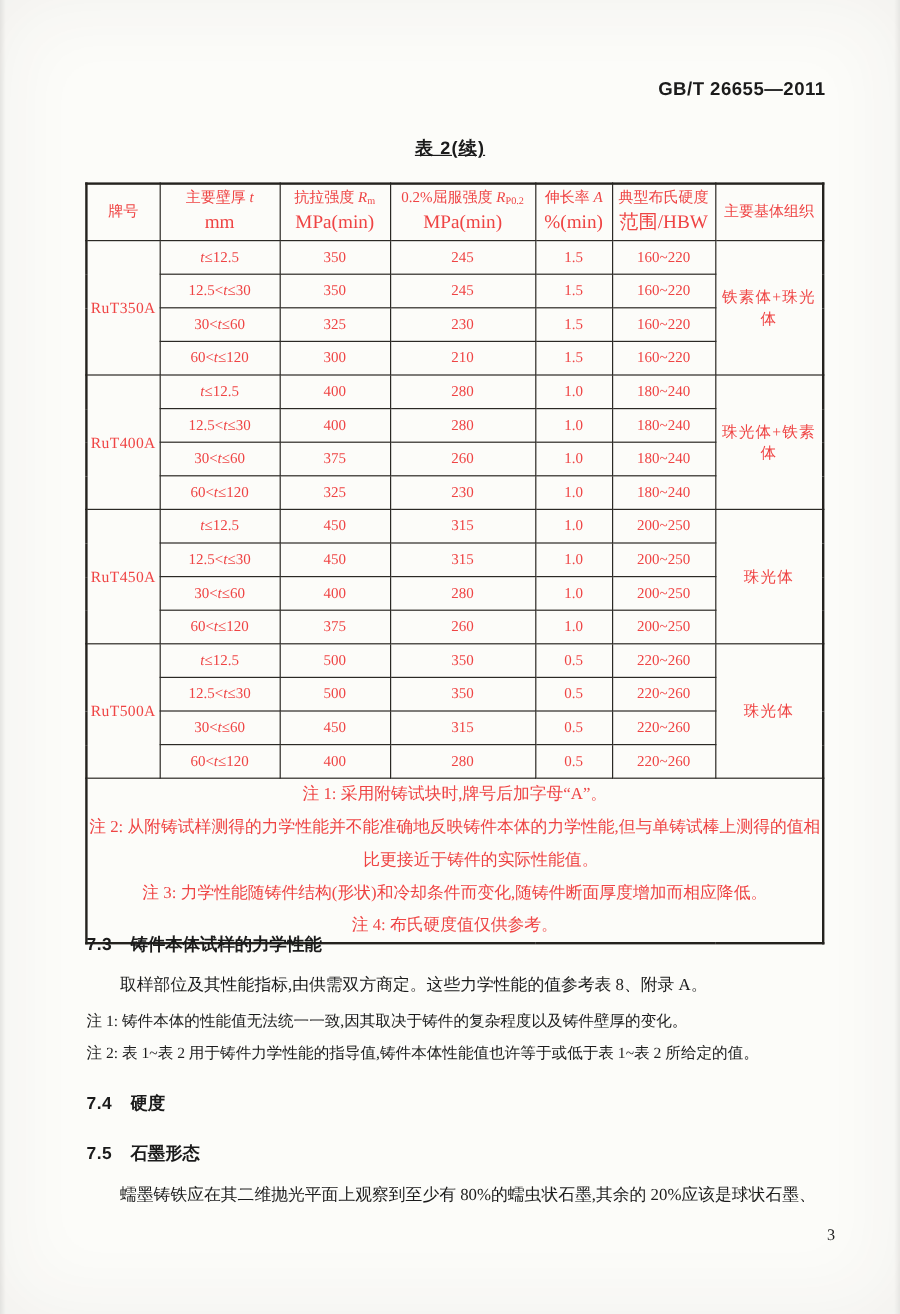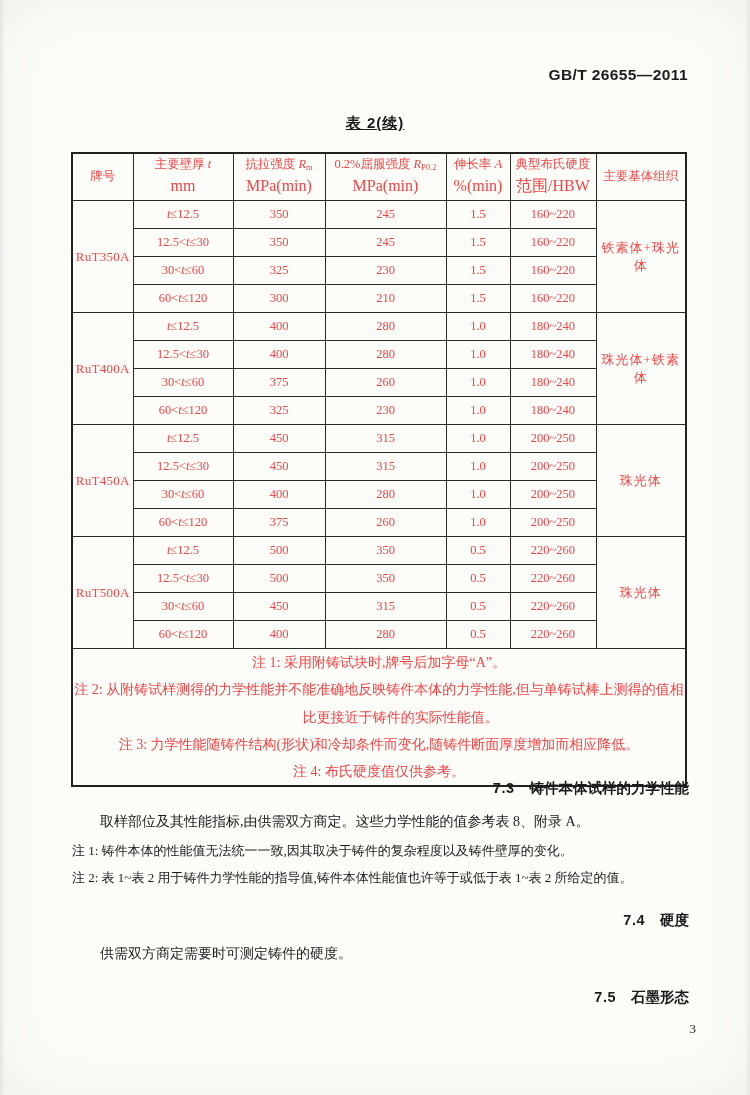--- a/index.html
+++ b/index.html
@@ -49,21 +49,21 @@
   }
   .tnote{
     font-size:14px;line-height:1.95;
     padding-left:3.1em;text-indent:-3.1em;
   }
 
   .sections{position:absolute;top:756px;left:72px;width:617px;}
   .sec-head{
     margin-top:22px;
     font-family:"Liberation Sans","DejaVu Sans",sans-serif;
-    font-weight:700;font-size:14.5px;line-height:1.4;text-align:right;
+    font-weight:700;font-size:14.5px;line-height:1.4;
   }
   .sec-head .num{margin-right:15px;letter-spacing:.5px;}
   .sec-para{
     margin-top:13px;font-size:14px;line-height:1.55;text-indent:2em;
   }
   .sec-note{
     margin-top:8px;font-size:13px;line-height:1.5;
     padding-left:3.3em;text-indent:-3.3em;
   }
   .page-num{
@@ -253,22 +253,22 @@
 
   <div class="sections" id="sections">
       <div class="section">
         <div class="sec-head"><span class="num">7.3</span><span class="ttl">铸件本体试样的力学性能</span></div>
         <div class="sec-para">取样部位及其性能指标,由供需双方商定。这些力学性能的值参考表 8、附录 A。</div>
         <div class="sec-note">注 1: 铸件本体的性能值无法统一一致,因其取决于铸件的复杂程度以及铸件壁厚的变化。</div>
         <div class="sec-note">注 2: 表 1~表 2 用于铸件力学性能的指导值,铸件本体性能值也许等于或低于表 1~表 2 所给定的值。</div>
       </div>
       <div class="section">
         <div class="sec-head"><span class="num">7.4</span><span class="ttl">硬度</span></div>
-        <div class="sec-para">供需双方商定需要时可测定铸件的硬度。</div>
       </div>
       <div class="section">
         <div class="sec-head"><span class="num">7.5</span><span class="ttl">石墨形态</span></div>
+        <div class="sec-para">蠕墨铸铁应在其二维抛光平面上观察到至少有 80%的蠕虫状石墨,其余的 20%应该是球状石墨、</div>
       </div>
     </div>
 
   <div class="page-num">3</div>
 
 </div>
 
 </body></html>

